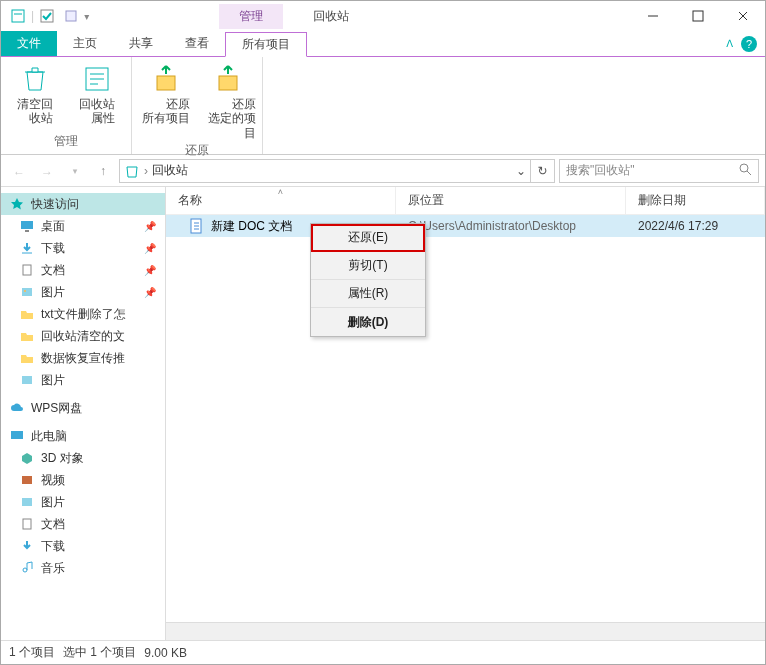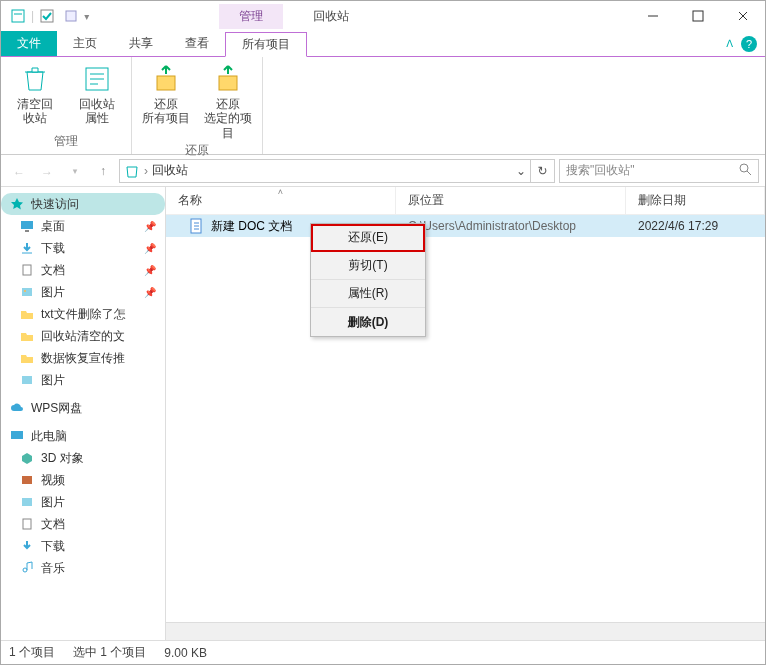--- a/index.html
+++ b/index.html
@@ -17,37 +17,37 @@
 .tabs .tab { padding: 8px 16px; display: flex; align-items: center; color: #444; }
 .tabs .tab.file { background: #00b3b0; color: #fff; }
 .tabs .tab.active { border: 1px solid #bf6fd6; border-bottom: 1px solid #fff; background: #fff; position: relative; top: 1px; }
 .tabs .right-icons { margin-left: auto; display: flex; align-items: center; padding-right: 8px; gap: 8px; }
 .tabs .caret { color: #00b3b0; font-size: 10px; }
 .tabs .help { width: 16px; height: 16px; background: #00b3b0; border-radius: 50%; color: #fff; display: flex; align-items: center; justify-content: center; font-size: 11px; }
 
 .ribbon { height: 98px; background: #fff; border-bottom: 1px solid #ccc; display: flex; }
 .ribbon-group { display: flex; flex-direction: column; border-right: 1px solid #ddd; padding: 4px 6px 2px 6px; }
 .ribbon-group .top { flex: 1; display: flex; gap: 6px; }
-.ribbon-btn { display: flex; flex-direction: column; align-items: center; justify-content: flex-start; width: 56px; color: #444; text-align: center; line-height: 1.2; padding-top: 2px; }
+.ribbon-btn { display: flex; flex-direction: column; align-items: center; justify-content: flex-start; width: 56px; color: #444; text-align: right; line-height: 1.2; padding-top: 2px; }
 .ribbon-btn .ico { width: 32px; height: 32px; display: flex; align-items: center; justify-content: center; margin-bottom: 2px; }
 .ribbon-group .label { text-align: center; color: #666; padding: 2px 0; }
 
 .navbar { height: 32px; display: flex; align-items: center; border-bottom: 1px solid #ddd; padding: 0 6px; gap: 4px; }
 .navarrow { width: 24px; height: 24px; display: flex; align-items: center; justify-content: center; color: #888; }
 .navarrow.disabled { color: #ccc; }
 .path { flex: 1; border: 1px solid #ccc; height: 24px; display: flex; align-items: center; padding: 0 4px; gap: 4px; }
 .path .crumb { display: flex; align-items: center; gap: 4px; color: #333; }
 .path .exp { margin-left: auto; color: #555; }
 .refresh { width: 24px; height: 24px; border: 1px solid #ccc; border-left: none; display: flex; align-items: center; justify-content: center; color: #555; margin-left: -4px; }
 .search { width: 200px; border: 1px solid #ccc; height: 24px; display: flex; align-items: center; padding: 0 6px; color: #888; }
 .search .mag { margin-left: auto; }
 
 .content { flex: 1; display: flex; min-height: 0; position: relative; }
 .sidebar { width: 165px; border-right: 1px solid #ddd; overflow: hidden; padding-top: 6px; }
-.side-item { display: flex; align-items: center; height: 22px; padding-left: 18px; gap: 6px; color: #333; border-radius: 10px; }
+.side-item { display: flex; align-items: center; height: 22px; padding-left: 18px; gap: 6px; color: #333; }
 .side-item.group { padding-left: 8px; }
 .side-item.active { background: #bde6e6; }
 .side-item .pin { margin-left: auto; margin-right: 8px; color: #888; font-size: 10px; }
 .side-ico { width: 16px; height: 16px; display: flex; align-items: center; justify-content: center; }
 .side-label { white-space: nowrap; overflow: hidden; text-overflow: ellipsis; max-width: 100px; }
 .spacer { height: 6px; }
 
 .main { flex: 1; display: flex; flex-direction: column; min-width: 0; }
 .cols { height: 28px; border-bottom: 1px solid #eee; display: flex; align-items: center; color: #444; }
 .col { padding-left: 12px; border-right: 1px solid #eee; height: 100%; display: flex; align-items: center; position: relative; }
@@ -62,21 +62,21 @@
 .cell.name { width: 230px; display: flex; align-items: center; gap: 6px; padding-left: 23px; }
 .cell.loc { width: 230px; color: #666; }
 .cell.date { flex: 1; color: #333; }
 .scroll-strip { height: 18px; background: #f0f0f0; border-top: 1px solid #ddd; }
 
 .ctxmenu { position: absolute; left: 144px; top: 8px; width: 116px; background: #f2f2f2; border: 1px solid #bbb; box-shadow: 2px 2px 4px rgba(0,0,0,0.2); }
 .ctxitem { height: 28px; display: flex; align-items: center; justify-content: center; color: #222; border-bottom: 1px solid #e0e0e0; }
 .ctxitem:last-child { border-bottom: none; font-weight: bold; }
 .ctxitem.hi { outline: 2px solid #d40000; outline-offset: -2px; }
 
-.status { height: 24px; border-top: 1px solid #ddd; display: flex; align-items: center; padding: 0 8px; gap: 18px; color: #444; }
+.status { height: 24px; border-top: 1px solid #ddd; display: flex; align-items: center; padding: 0 8px; gap: 8px; color: #444; }
 </style>
 </head>
 <body>
 
 <div class="titlebar">
   <div class="qat">
     <div class="qat-item">
       <svg width="16" height="16">
           <rect x="2" y="2" width="12" height="12" fill="#fff" stroke="#00b3b0"></rect>
           <path d="M4 6h8" stroke="#00b3b0"></path>

